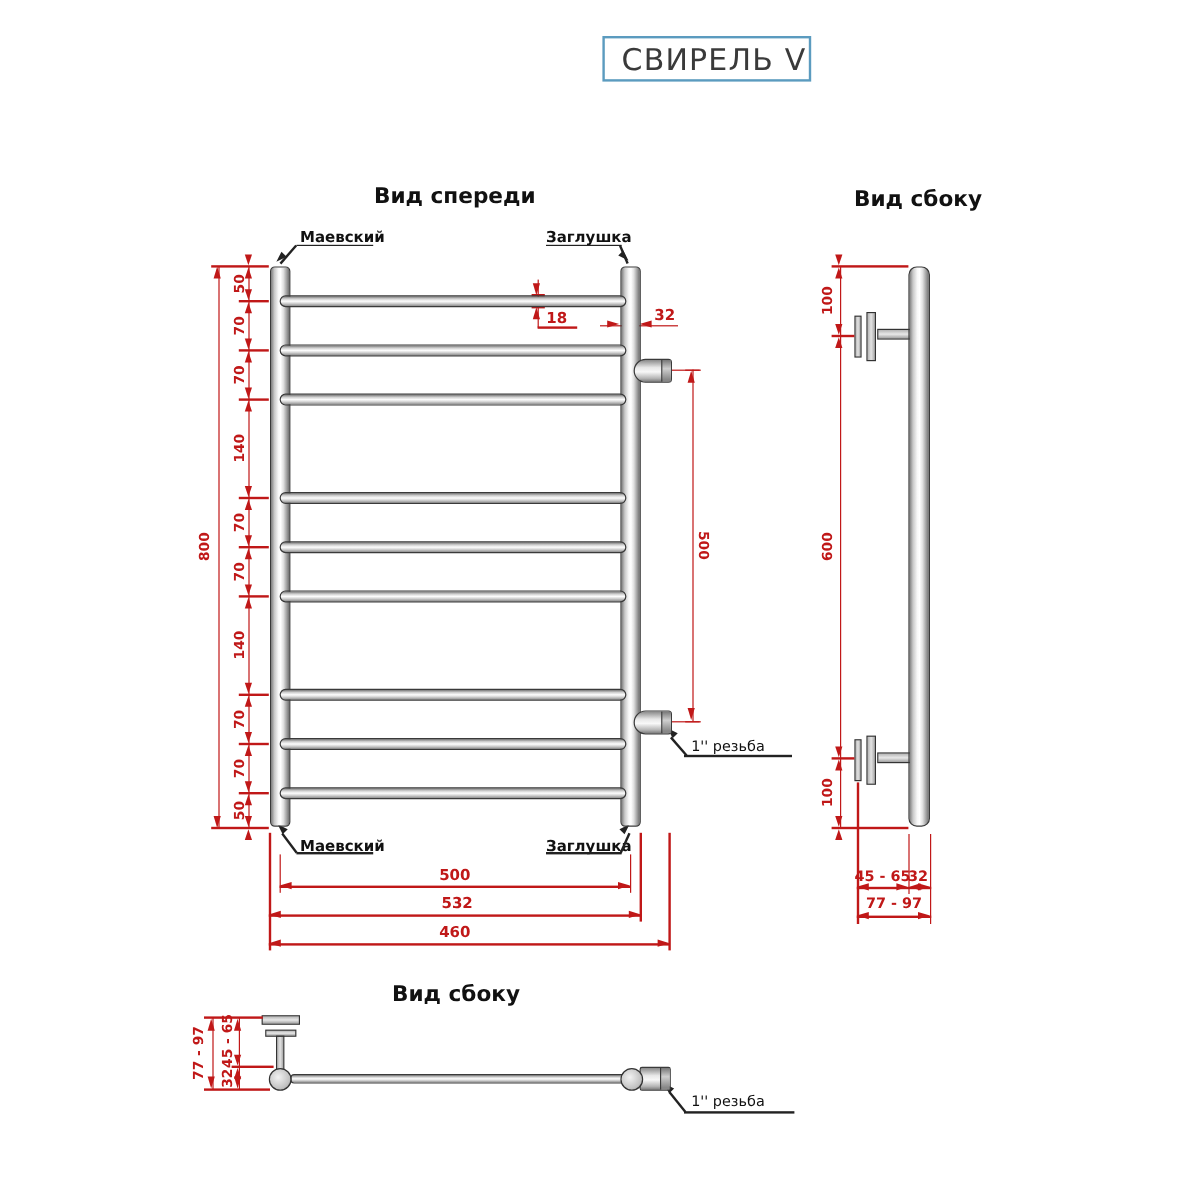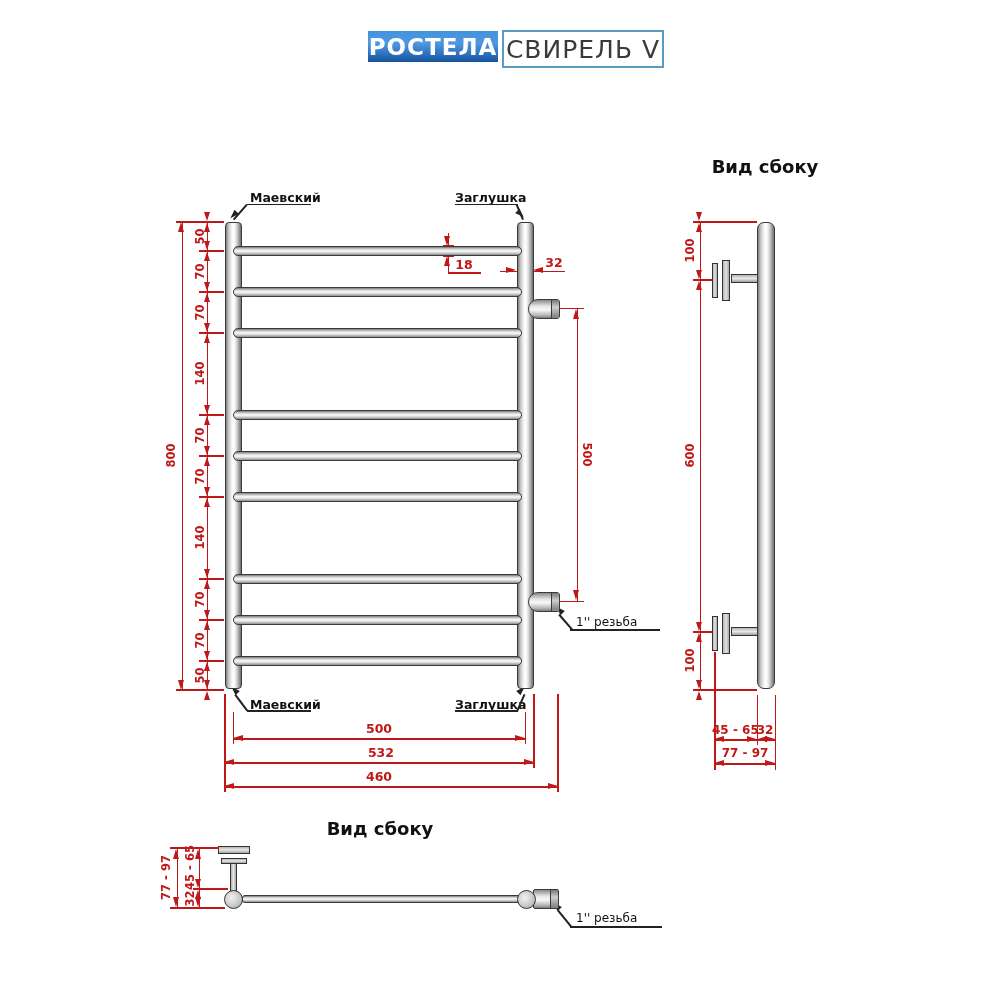--- a/index.html
+++ b/index.html
@@ -4,21 +4,21 @@
 <style>
   :root{ --red:#c01818; --ink:#1a1a1a; --line:#3a3a3a; }
   html,body{margin:0;padding:0;background:#fff;}
   #canvas{position:relative;width:1000px;height:1000px;background:#fff;overflow:hidden;
           font-family:"DejaVu Sans","Liberation Sans",sans-serif;}
   
   .brand-box{position:absolute;display:flex;align-items:center;justify-content:center;
     background:linear-gradient(180deg,#4493dd 0%,#4f97e2 40%,#17549f 100%);
     color:#fff;font-size:23px;font-weight:bold;letter-spacing:1px;}
   .model-box{position:absolute;display:flex;align-items:center;justify-content:center;
-    background:#fff;border:2px solid #5b9bbf;color:#3a3a3a;font-size:25px;letter-spacing:1px;}
+    background:#fff;border:2px solid #5b9bbf;color:#3a3a3a;font-size:25px;letter-spacing:1px;padding-left:12px;}
   .subtitle{position:absolute;text-align:center;color:#141414;font-size:20px;}
   
   .vtitle{position:absolute;text-align:center;font-weight:bold;font-size:18px;color:#111;}
   .lbl{position:absolute;font-weight:bold;font-size:12.5px;color:#111;white-space:nowrap;}
   .thread{position:absolute;font-size:12px;color:#111;white-space:nowrap;}
   
   .tube-v{position:absolute;z-index:2;border:1.5px solid var(--line);border-radius:4px;
     background:linear-gradient(90deg,#7e7e7e 0%,#c9c9c9 18%,#f8f8f8 40%,#fff 52%,#e0e0e0 68%,#9a9a9a 88%,#707070 100%);}
   .rung{position:absolute;z-index:3;height:8px;border:1.5px solid var(--line);border-radius:6px;
     background:linear-gradient(180deg,#787878 0%,#cfcfcf 25%,#fdfdfd 50%,#d8d8d8 70%,#8f8f8f 100%);}
@@ -51,23 +51,23 @@
   .xh::before{content:"";position:absolute;left:-10px;top:0;border-top:3.5px solid transparent;border-bottom:3.5px solid transparent;border-left:9px solid var(--red);}
   .xh::after{content:"";position:absolute;left:1px;top:0;border-top:3.5px solid transparent;border-bottom:3.5px solid transparent;border-right:9px solid var(--red);}
   .la-l{position:absolute;width:0;height:0;border-top:3.5px solid transparent;border-bottom:3.5px solid transparent;border-right:9px solid #222;}
   .la-r{position:absolute;width:0;height:0;border-top:3.5px solid transparent;border-bottom:3.5px solid transparent;border-left:9px solid #222;}
 </style>
 </head>
 <body>
 
 <div id="canvas">
 
-  <div class="brand-box" style="left:368px;top:31px;width:130px;height:31px;">РОСТЕЛА</div>
   <div class="model-box" style="left:502px;top:30px;width:158px;height:34px;">СВИРЕЛЬ V</div>
 
+  <div class="vtitle" style="left:269px;top:153px;width:220px;">Вид спереди</div>
 
   <div class="lbl" style="left:250px;top:190px;">Маевский</div>
   <div class="blkh" style="left:247px;top:203.5px;width:64px;"></div>
   <div class="diag" style="left:247px;top:204px;width:20px;transform:rotate(131deg);"></div>
   <div class="la-l" style="left:229px;top:212px;transform:rotate(-45deg);"></div>
 
   <div class="lbl" style="left:455px;top:190px;">Заглушка</div>
   <div class="blkh" style="left:455px;top:203.5px;width:63px;"></div>
   <div class="diag" style="left:517px;top:204px;width:16px;transform:rotate(67deg);"></div>
   <div class="la-r" style="left:516px;top:211px;transform:rotate(45deg);"></div>

